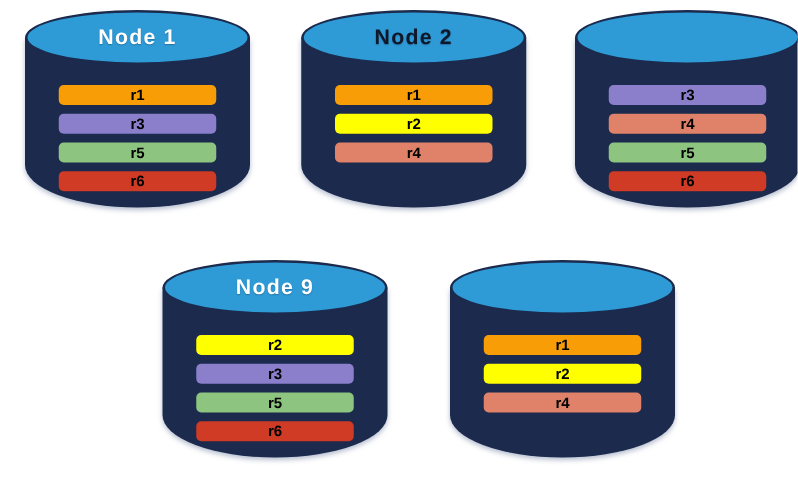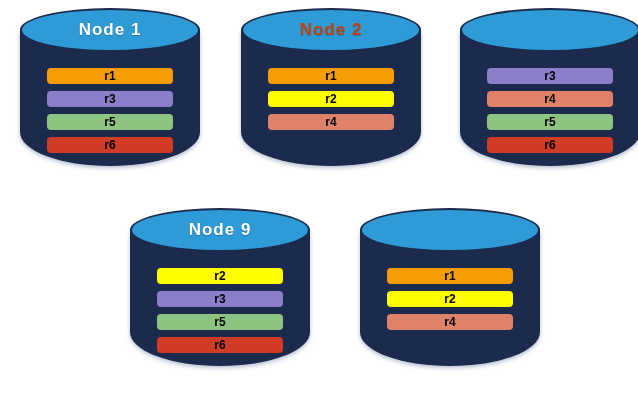--- a/index.html
+++ b/index.html
@@ -109,21 +109,21 @@
       <div class="replica-list">
         <div class="replica-bar" style="background: rgb(249, 157, 7); color: rgb(0, 0, 0);">r1</div>
         <div class="replica-bar" style="background: rgb(139, 127, 203); color: rgb(0, 0, 0);">r3</div>
         <div class="replica-bar" style="background: rgb(141, 196, 127); color: rgb(0, 0, 0);">r5</div>
         <div class="replica-bar" style="background: rgb(207, 59, 36); color: rgb(0, 0, 0);">r6</div>
       </div>
     </div>
     <div class="node node-wide" style="left: 233px; top: 8px;">
       <div class="cyl-body" style="background: rgb(27, 42, 77);"></div>
       <div class="cyl-top" style="background: rgb(46, 155, 214);"></div>
-      <div class="node-title" style="color: #c2410c;">Node  2</div>
+      <div class="node-title" style="color: #0f172a;">Node  2</div>
       <div class="replica-list">
         <div class="replica-bar" style="background: rgb(249, 157, 7); color: rgb(0, 0, 0);">r1</div>
         <div class="replica-bar" style="background: rgb(255, 255, 0); color: rgb(0, 0, 0);">r2</div>
         <div class="replica-bar" style="background: rgb(224, 130, 105); color: rgb(0, 0, 0);">r4</div>
       </div>
     </div>
     <div class="node node-wide" style="left: 452px; top: 8px;">
       <div class="cyl-body" style="background: rgb(27, 42, 77);"></div>
       <div class="cyl-top" style="background: rgb(46, 155, 214);"></div>
       <div class="replica-list">

